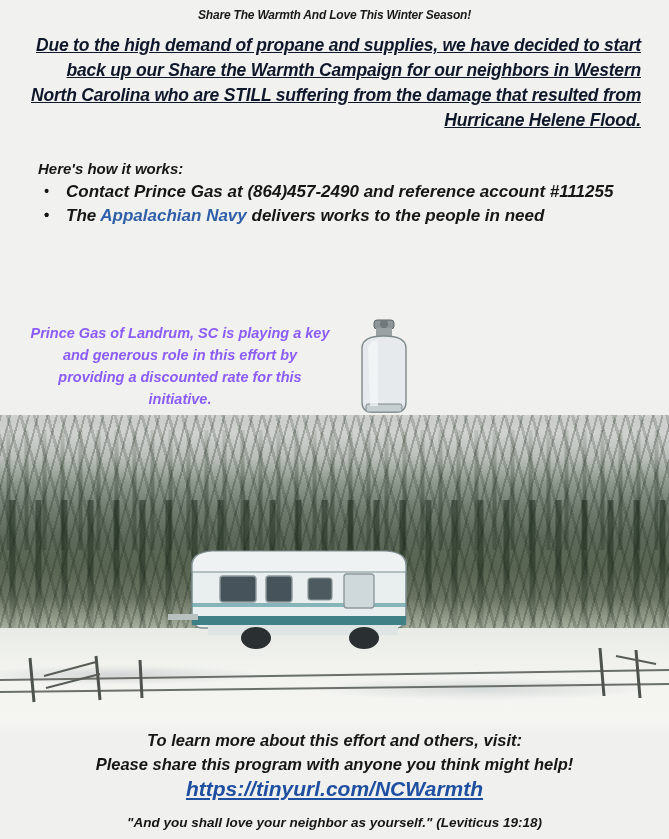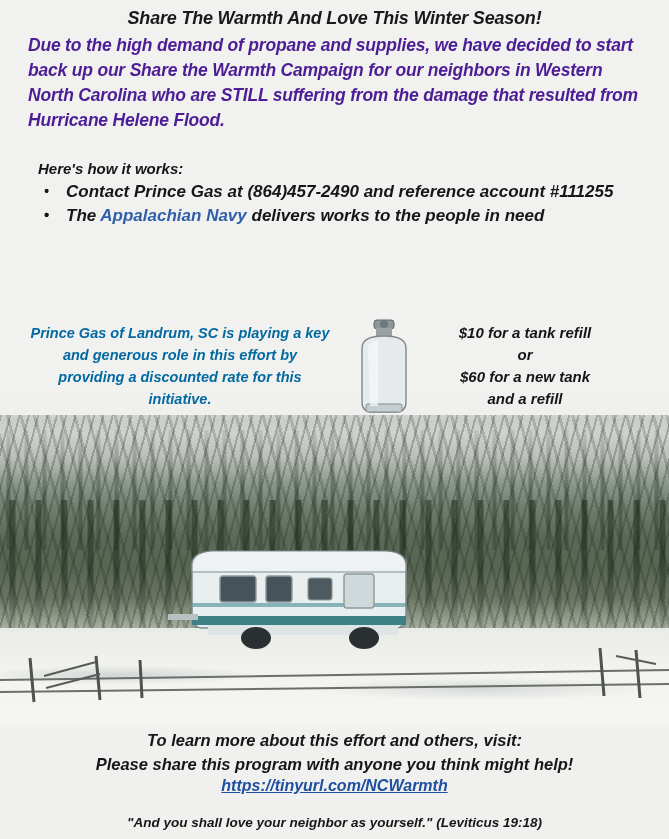--- a/index.html
+++ b/index.html
@@ -100,36 +100,37 @@
   
   .topblock {
     position: absolute;
     left: 0; top: 0; width: 669px; height: 420px;
     background: linear-gradient(to bottom, #f1f1ef 0%, #f1f1ef 78%, rgba(241,241,239,0.92) 93%, rgba(241,241,239,0.0) 100%);
   }
   .headline {
     position: absolute;
     top: 8px; left: 0; width: 669px;
     text-align: center;
-    font-size: 18px;
+    font-size: 12px;
     font-weight: bold;
     font-style: italic;
     color: #1a1a1a;
     letter-spacing: -0.2px;
   }
   .lede {
     position: absolute;
     top: 33px; left: 28px; width: 613px;
-    text-align: left;
+    text-align: right;
     font-size: 17.5px;
     font-weight: bold;
     font-style: italic;
-    color: #4c1d95;
+    color: #0f172a;
     line-height: 25px;
     letter-spacing: -0.2px;
+    text-decoration: underline;
   }
   .howto-label {
     position: absolute;
     top: 160px; left: 38px;
     font-size: 15px;
     font-weight: bold;
     font-style: italic;
     color: #161616;
     text-align: center;
   }
@@ -165,21 +166,21 @@
     margin-top: 27px;
   }
 
   .col-left {
     position: absolute;
     top: 322px; left: 30px; width: 300px;
     text-align: center;
     font-size: 14.5px;
     font-weight: bold;
     font-style: italic;
-    color: #0369a1;
+    color: #8b5cf6;
     line-height: 22px;
   }
   .col-right {
     position: absolute;
     top: 322px; left: 410px; width: 230px;
     text-align: center;
     font-size: 15px;
     font-weight: bold;
     font-style: italic;
     color: #161616;
@@ -205,21 +206,21 @@
     font-size: 16.5px;
     font-weight: bold;
     font-style: italic;
     color: #161616;
     line-height: 24px;
   }
   .url {
     position: absolute;
     top: 777px; left: 0; width: 669px;
     text-align: center;
-    font-size: 16px;
+    font-size: 21px;
     font-weight: bold;
     font-style: italic;
     color: #1f4fa0;
     text-decoration: underline;
   }
   .verse {
     position: absolute;
     top: 815px; left: 0; width: 669px;
     text-align: center;
     font-size: 13.5px;
@@ -294,26 +295,20 @@
 
   <svg class="tank" viewBox="0 0 64 100">
     <rect x="22" y="2" width="20" height="9" rx="3" fill="#8d9699" stroke="#5d6567" stroke-width="1"></rect>
     <circle cx="32" cy="6" r="4" fill="#6f7779"></circle>
     <rect x="24" y="10" width="16" height="8" fill="#9aa2a4"></rect>
     <path d="M10 30 Q10 18 32 18 Q54 18 54 30 L54 84 Q54 94 44 94 L20 94 Q10 94 10 84 Z" fill="#e6eaec" stroke="#7e8a8c" stroke-width="1.4"></path>
     <rect x="14" y="86" width="36" height="8" rx="2" fill="#c7ced0" stroke="#7e8a8c" stroke-width="1"></rect>
     <path d="M16 30 Q16 24 26 22 L26 88 L18 88 Z" fill="#f4f7f8" opacity=".75"></path>
   </svg>
 
-  <div class="col-right">
-    <div>$10 for a tank refill</div>
-    <div>or</div>
-    <div>$60 for a new tank</div>
-    <div>and a refill</div>
-  </div>
 
   <div class="bottomblock"></div>
   <div class="closing">
     <div>To learn more about this effort and others, visit:</div>
     <div>Please share this program with anyone you think might help!</div>
   </div>
   <div class="url">https://tinyurl.com/NCWarmth</div>
   <div class="verse">"And you shall love your neighbor as yourself." (Leviticus 19:18)</div>
 
 </div>

